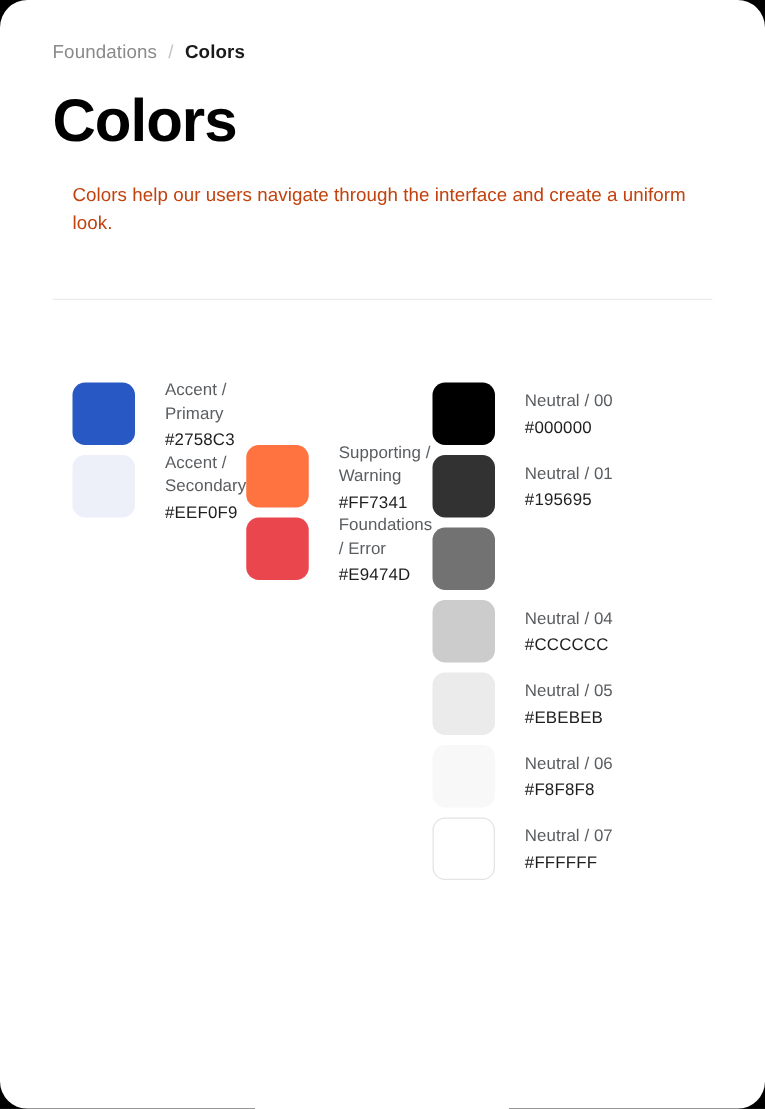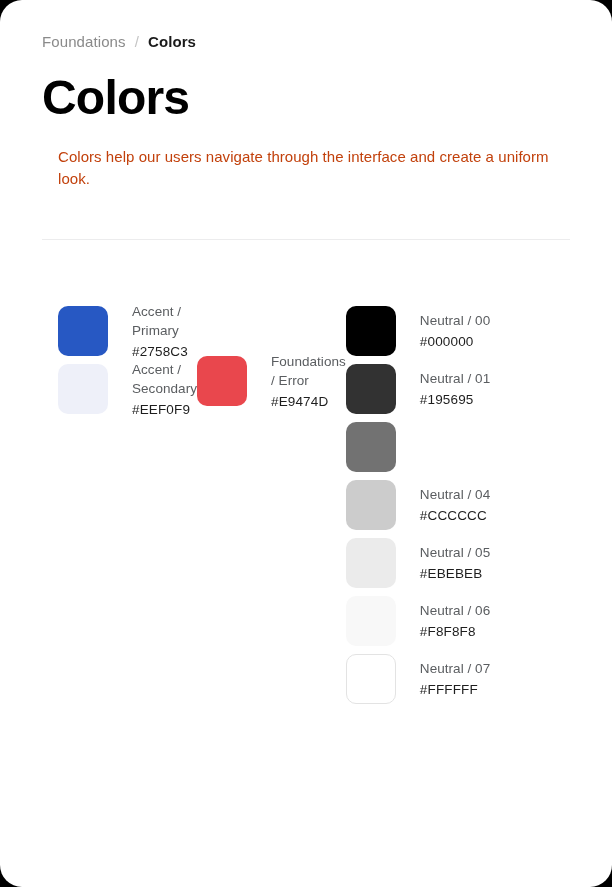--- a/index.html
+++ b/index.html
@@ -164,20 +164,27 @@
             <div class="swatch" style="background-color: rgb(238, 240, 249);"></div>
             <div class="swatch-text">
               <span class="swatch-name">Accent / Secondary</span>
               <span class="swatch-hex">#EEF0F9</span>
             </div>
           </div>
         </div>
 
         <div class="group">
           <div class="swatch-row">
+            <div class="swatch" style="background-color: rgb(255, 115, 65);"></div>
+            <div class="swatch-text">
+              <span class="swatch-name">Supporting / Warning</span>
+              <span class="swatch-hex">#FF7341</span>
+            </div>
+          </div>
+          <div class="swatch-row">
             <div class="swatch" style="background-color: rgb(233, 71, 77);"></div>
             <div class="swatch-text">
               <span class="swatch-name">Foundations / Error</span>
               <span class="swatch-hex">#E9474D</span>
             </div>
           </div>
         </div>
 
       </div>
 

